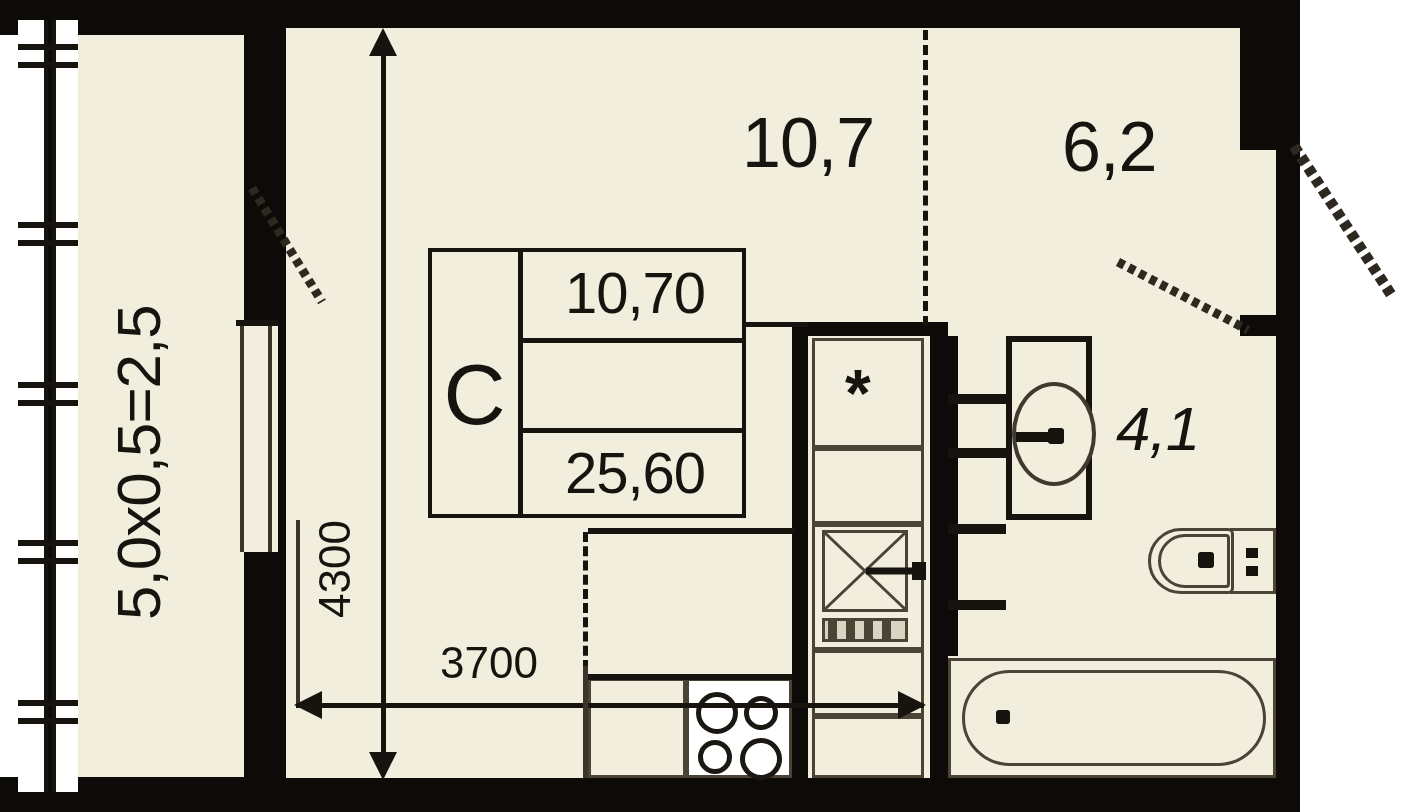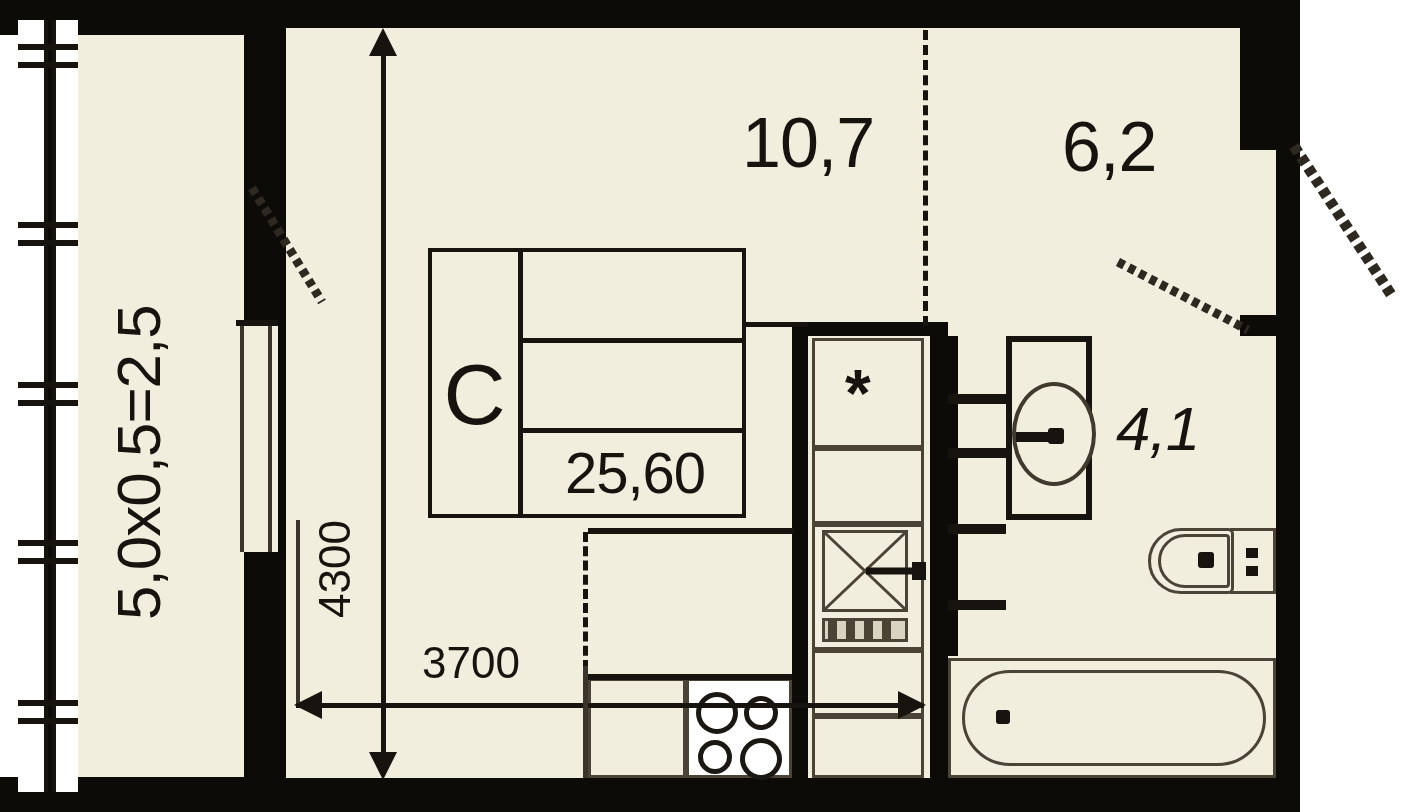--- a/index.html
+++ b/index.html
@@ -143,34 +143,35 @@
   <div class="box-thin" style="left:948px;top:658px;width:328px;height:120px;"></div>
   <div class="box-thin" style="left:962px;top:670px;width:304px;height:96px;border-radius:48px;"></div>
   <div class="ln" style="left:996px;top:710px;width:14px;height:14px;border-radius:3px;"></div>
 
   <div class="box-out" style="left:428px;top:248px;width:318px;height:270px;"></div>
   <div class="ln" style="left:518px;top:248px;width:5px;height:270px;"></div>
   <div class="ln" style="left:518px;top:338px;width:228px;height:5px;"></div>
   <div class="ln" style="left:518px;top:428px;width:228px;height:5px;"></div>
 
   <div class="tbl-cell" style="left:430px;top:345px;width:88px;font-size:86px;">C</div>
+  <div class="tbl-cell" style="left:524px;top:259px;width:222px;">10,70</div>
   <div class="tbl-cell" style="left:524px;top:439px;width:222px;">25,60</div>
 
   <div class="ln" style="left:746px;top:322px;width:62px;height:5px;"></div>
 
   <div class="lbl area-lbl" style="left:718px;top:108px;font-size:70px;margin-left:24px;">10,7</div>
   <div class="lbl area-lbl" style="left:1062px;top:112px;font-size:70px;">6,2</div>
 
   <div class="dashv" style="left:923px;top:30px;height:296px;"></div>
 
   <div class="ln" style="left:381px;top:34px;width:5px;height:740px;"></div>
   <div class="ln" style="left:296px;top:703px;width:628px;height:5px;"></div>
 
   <div class="lbl dim-lbl rot90" style="left:313px;top:618px;">4300</div>
-  <div class="lbl dim-lbl" style="left:422px;top:641px;text-align:center;">3700</div>
+  <div class="lbl dim-lbl" style="left:440px;top:641px;text-align:center;">3700</div>
 
   <div class="thin" style="left:296px;top:520px;width:4px;height:186px;"></div>
   <div class="thin" style="left:583px;top:666px;width:5px;height:112px;"></div>
 
   <svg class="ov" viewBox="0 0 1416 812">
 
     <line x1="252" y1="188" x2="322" y2="302" stroke="#2e2920" stroke-width="9" stroke-dasharray="7 5"></line>
 
     <line x1="1118" y1="262" x2="1248" y2="330" stroke="#2e2920" stroke-width="9" stroke-dasharray="7 5"></line>
 

